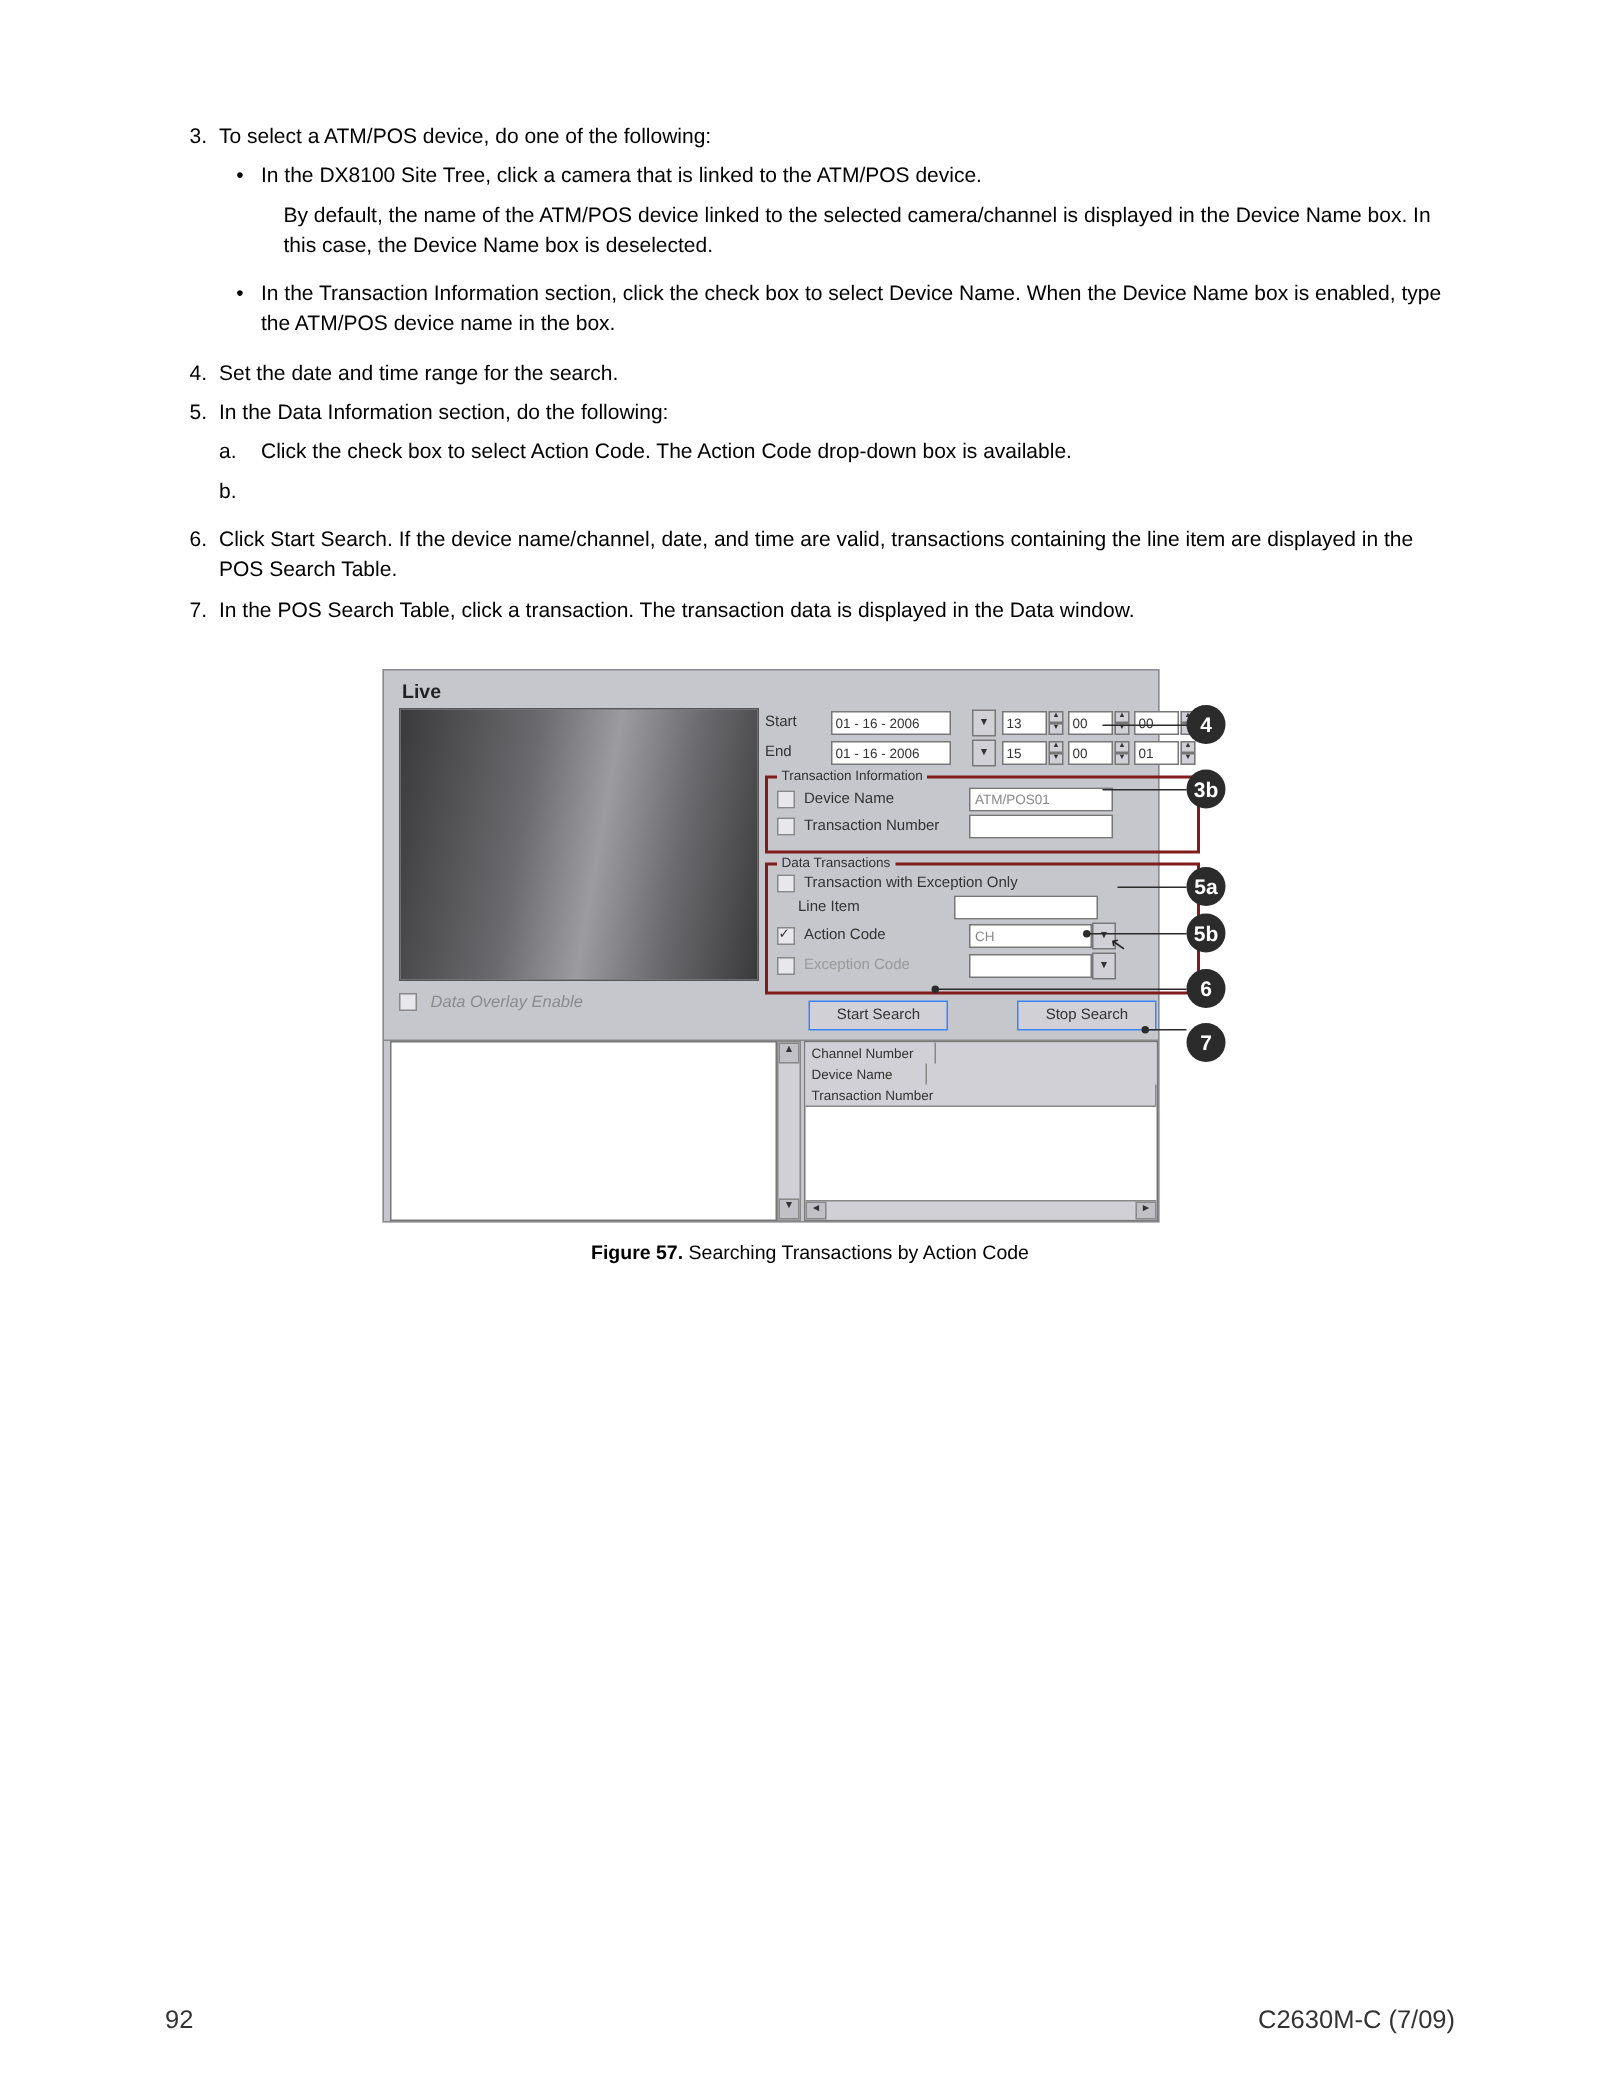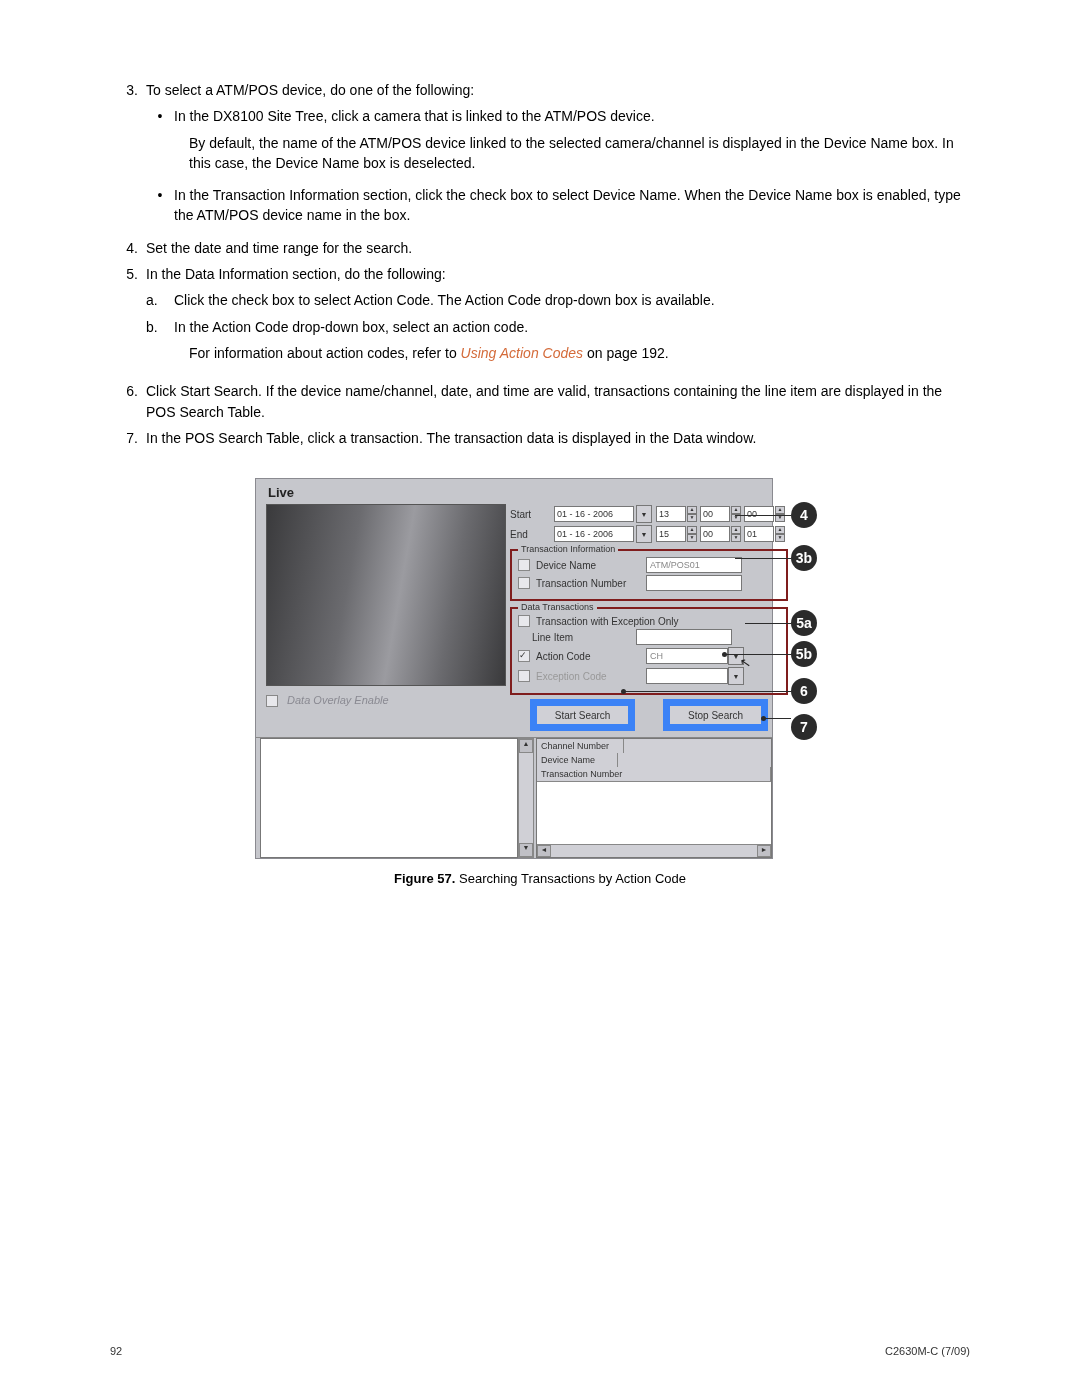--- a/index.html
+++ b/index.html
@@ -133,21 +133,21 @@
   }
   .date-field {
     width: 74px;
     height: 14px;
     background: #fff;
     border: 1px solid #777;
     font-size: 9px;
     padding: 0 2px;
     display: inline-flex;
     align-items: center;
-    margin-right: 2px;
+    margin-right: 14px;
   }
   .dd-btn {
     width: 14px; height: 16px;
     background: #d0d0d6;
     border: 1px solid #777;
     display: inline-flex;
     align-items: center; justify-content: center;
     font-size: 7px;
     margin-right: 4px;
   }
@@ -187,21 +187,21 @@
   .wide-field {
     width: 88px; height: 14px;
     background: #fff; border:1px solid #777;
     font-size:9px; color:#888;
     padding:0 3px; display:inline-flex; align-items:center;
   }
   .wide-field.disabled { background:#ffffff; }
   .btn {
     height: 18px;
     background: #d0d0d6;
-    border: 7px solid #3b82f6;
+    border: 1px solid #3b82f6;
     font-size: 10px;
     display: inline-flex;
     align-items: center; justify-content: center;
     padding: 0 18px;
   }
   .btn-row {
     display: flex;
     justify-content: space-around;
     padding: 2px 6px;
   }
@@ -280,21 +280,21 @@
     color:#222;
     transform: rotate(-10deg);
   }
   .footer {
     position: absolute;
     bottom: 40px;
     left: 110px;
     right: 110px;
     display: flex;
     justify-content: space-between;
-    font-size: 11px;
+    font-size: 17px;
     color: #333;
   }
 </style>
 </head>
 <body>
 
 <div class="page">
 
   <div class="step">
     <div class="step-num">3.</div>
@@ -322,26 +322,20 @@
   <div class="step">
     <div class="step-num">5.</div>
     <div class="step-body">
       <span>In the Data Information section, do the following:</span>
       <div class="sub-row">
         <div class="sub-letter">a.</div>
         <div>Click the check box to select Action Code. The Action Code drop-down box is available.</div>
       </div>
       <div class="sub-row">
         <div class="sub-letter">b.</div>
-        <div>
-          <span>In the Action Code drop-down box, select an action code.</span>
-          <div class="para">
-            <span>For information about action codes, refer to </span><span class="link">Using Action Codes</span><span> on page 192.</span>
-          </div>
-        </div>
       </div>
     </div>
   </div>
 
   <div class="step">
     <div class="step-num">6.</div>
     <div class="step-body">Click Start Search. If the device name/channel, date, and time are valid, transactions containing the line item are displayed in the POS Search Table.</div>
   </div>
 
   <div class="step">

